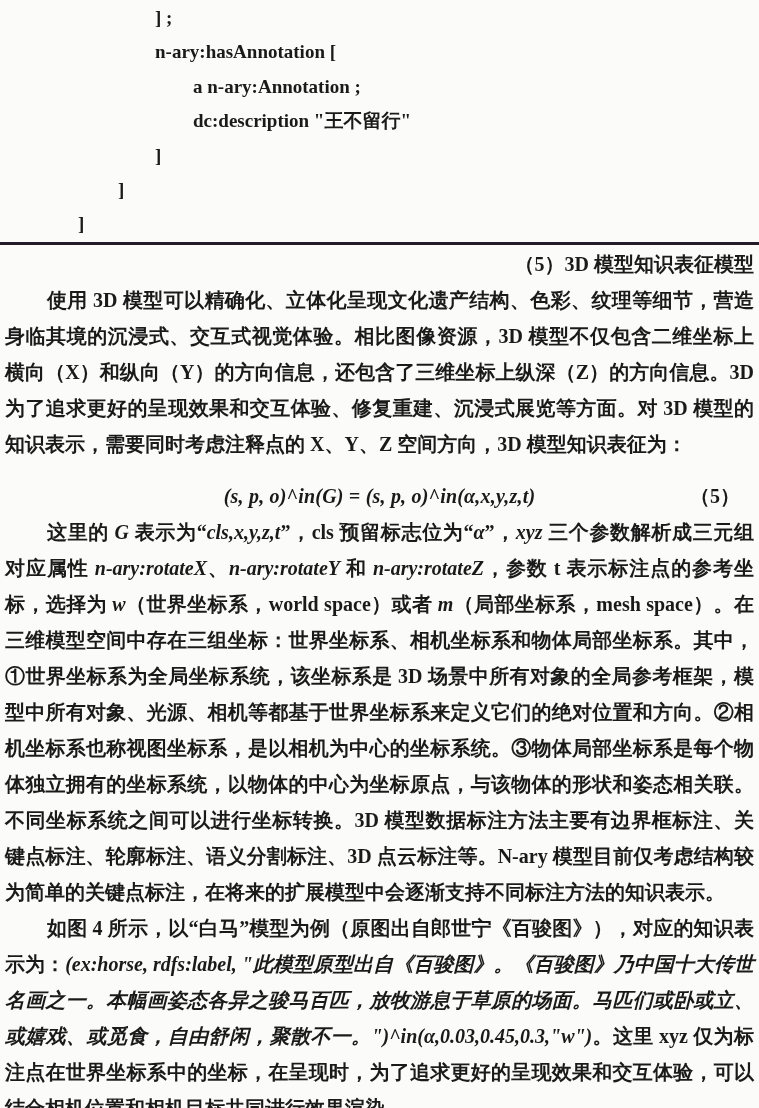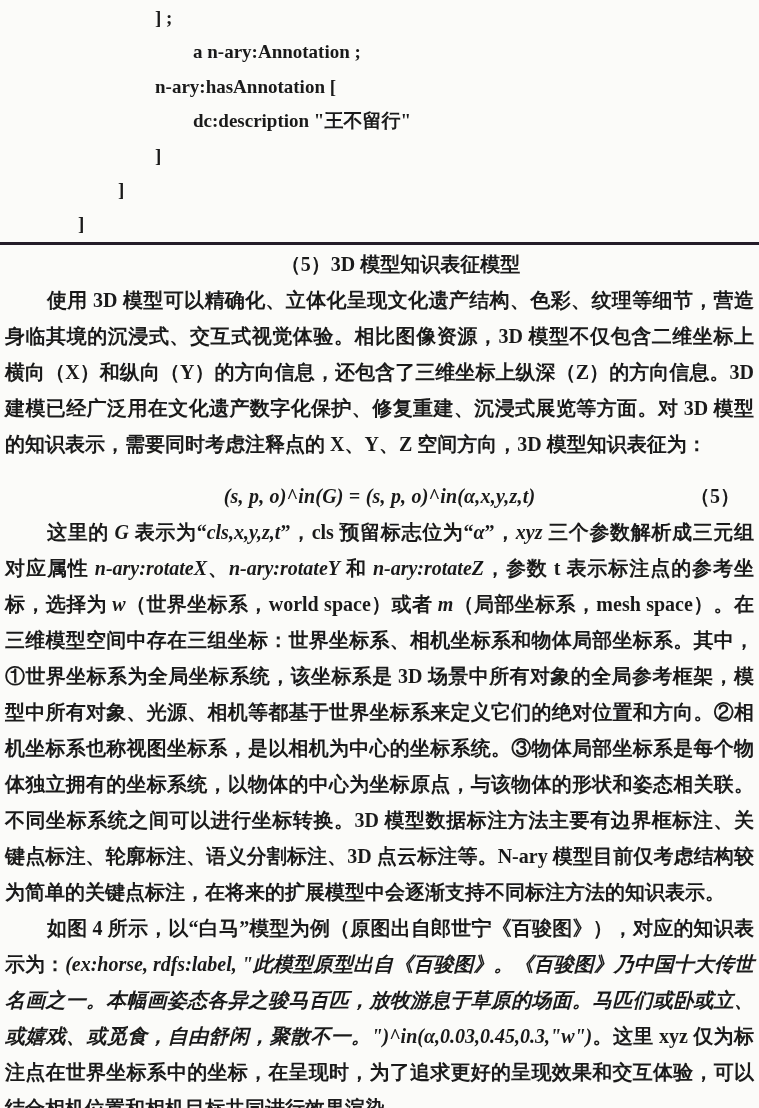--- a/index.html
+++ b/index.html
@@ -42,21 +42,21 @@
     box-sizing: border-box;
     padding: 1px 5px 0 5px;
     font-size: 20px;
     line-height: 36px;
     font-weight: 600;
     text-align: justify;
   }
   .heading {
     margin: 0;
     text-indent: 42px;
-    text-align: center;
+    text-align: right;
   }
   .para {
     margin: 0;
     text-indent: 42px;
   }
   .formula-row {
     position: relative;
     text-align: center;
     line-height: 36px;
     margin-top: 16px;
@@ -75,34 +75,34 @@
     font-style: italic;
   }
 </style>
 </head>
 <body>
 
 <div class="page">
 
   <div class="code-block">
       <div class="code-line" style="margin-left: 155px;">] ;</div>
+      <div class="code-line" style="margin-left: 155px;">n-ary:hasAnnotation [</div>
       <div class="code-line" style="margin-left: 193px;">a n-ary:Annotation ;</div>
-      <div class="code-line" style="margin-left: 155px;">n-ary:hasAnnotation [</div>
       <div class="code-line" style="margin-left: 193px;">dc:description "王不留行"</div>
       <div class="code-line" style="margin-left: 155px;">]</div>
       <div class="code-line" style="margin-left: 118px;">]</div>
       <div class="code-line" style="margin-left: 78px;">]</div>
     </div>
 
   <div class="divider"></div>
 
   <div class="section">
     <p class="heading">（5）3D 模型知识表征模型</p>
 
-    <p class="para">使用 3D 模型可以精确化、立体化呈现文化遗产结构、色彩、纹理等细节，营造身临其境的沉浸式、交互式视觉体验。相比图像资源，3D 模型不仅包含二维坐标上横向（X）和纵向（Y）的方向信息，还包含了三维坐标上纵深（Z）的方向信息。3D 建模已经广泛用在文化遗产数字化保护、修复重建、沉浸式展览等方面。对 3D 模型的知识表示，需要同时考虑注释点的 X、Y、Z 空间方向，3D 模型知识表征为：</p>
+    <p class="para">使用 3D 模型可以精确化、立体化呈现文化遗产结构、色彩、纹理等细节，营造身临其境的沉浸式、交互式视觉体验。相比图像资源，3D 模型不仅包含二维坐标上横向（X）和纵向（Y）的方向信息，还包含了三维坐标上纵深（Z）的方向信息。3D 为了追求更好的呈现效果和交互体验、修复重建、沉浸式展览等方面。对 3D 模型的知识表示，需要同时考虑注释点的 X、Y、Z 空间方向，3D 模型知识表征为：</p>
 
     <div class="formula-row">
       <span class="formula">(s, p, o)^in(G) = (s, p, o)^in(α,x,y,z,t)</span>
       <span class="formula-num">（5）</span>
     </div>
 
     <p class="para"><span class="seg">这里的 </span><span class="seg seg-i">G</span><span class="seg"> 表示为“</span><span class="seg seg-i">cls,x,y,z,t</span><span class="seg">”，cls 预留标志位为“</span><span class="seg seg-i">α</span><span class="seg">”，</span><span class="seg seg-i">xyz</span><span class="seg"> 三个参数解析成三元组对应属性 </span><span class="seg seg-i">n-ary:rotateX</span><span class="seg">、</span><span class="seg seg-i">n-ary:rotateY</span><span class="seg"> 和 </span><span class="seg seg-i">n-ary:rotateZ</span><span class="seg">，参数 t 表示标注点的参考坐标，选择为 </span><span class="seg seg-i">w</span><span class="seg">（世界坐标系，world space）或者 </span><span class="seg seg-i">m</span><span class="seg">（局部坐标系，mesh space）。在三维模型空间中存在三组坐标：世界坐标系、相机坐标系和物体局部坐标系。其中，①世界坐标系为全局坐标系统，该坐标系是 3D 场景中所有对象的全局参考框架，模型中所有对象、光源、相机等都基于世界坐标系来定义它们的绝对位置和方向。②相机坐标系也称视图坐标系，是以相机为中心的坐标系统。③物体局部坐标系是每个物体独立拥有的坐标系统，以物体的中心为坐标原点，与该物体的形状和姿态相关联。不同坐标系统之间可以进行坐标转换。3D 模型数据标注方法主要有边界框标注、关键点标注、轮廓标注、语义分割标注、3D 点云标注等。N-ary 模型目前仅考虑结构较为简单的关键点标注，在将来的扩展模型中会逐渐支持不同标注方法的知识表示。</span></p>
 
     <p class="para"><span class="seg">如图 4 所示，以“白马”模型为例（原图出自郎世宁《百骏图》），对应的知识表示为：</span><span class="seg seg-i">(ex:horse, rdfs:label, "此模型原型出自《百骏图》。《百骏图》乃中国十大传世名画之一。本幅画姿态各异之骏马百匹，放牧游息于草原的场面。马匹们或卧或立、或嬉戏、或觅食，自由舒闲，聚散不一。")^in(α,0.03,0.45,0.3,"w")</span><span class="seg">。这里 xyz 仅为标注点在世界坐标系中的坐标，在呈现时，为了追求更好的呈现效果和交互体验，可以结合相机位置和相机目标共同进行效果渲染。</span></p>
   </div>

